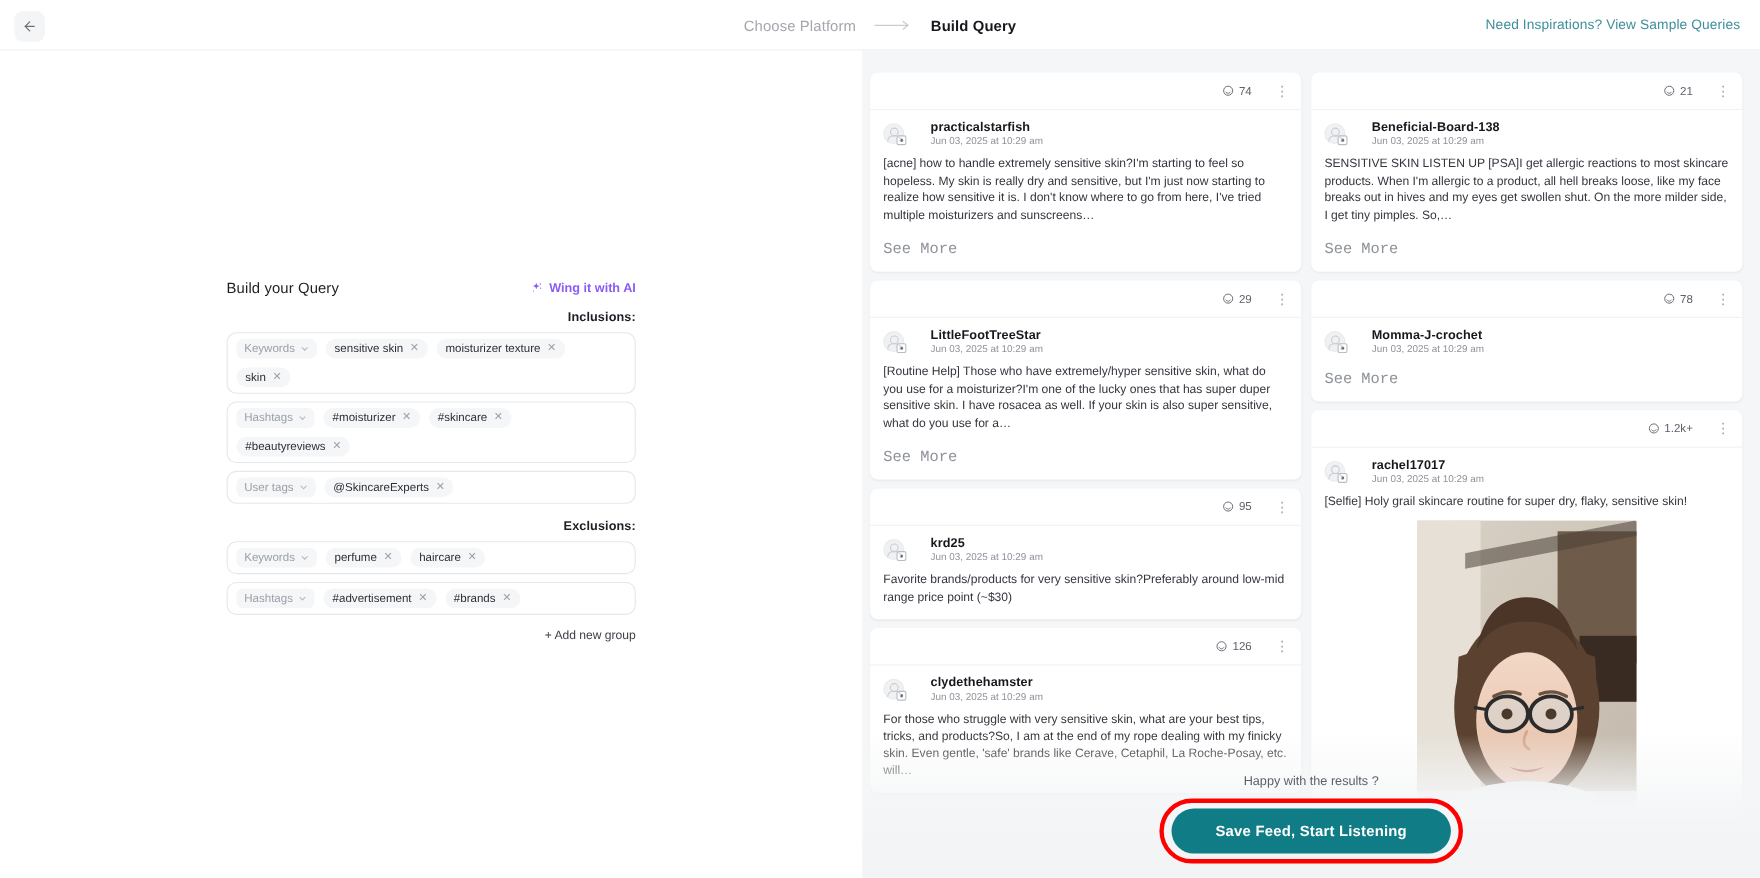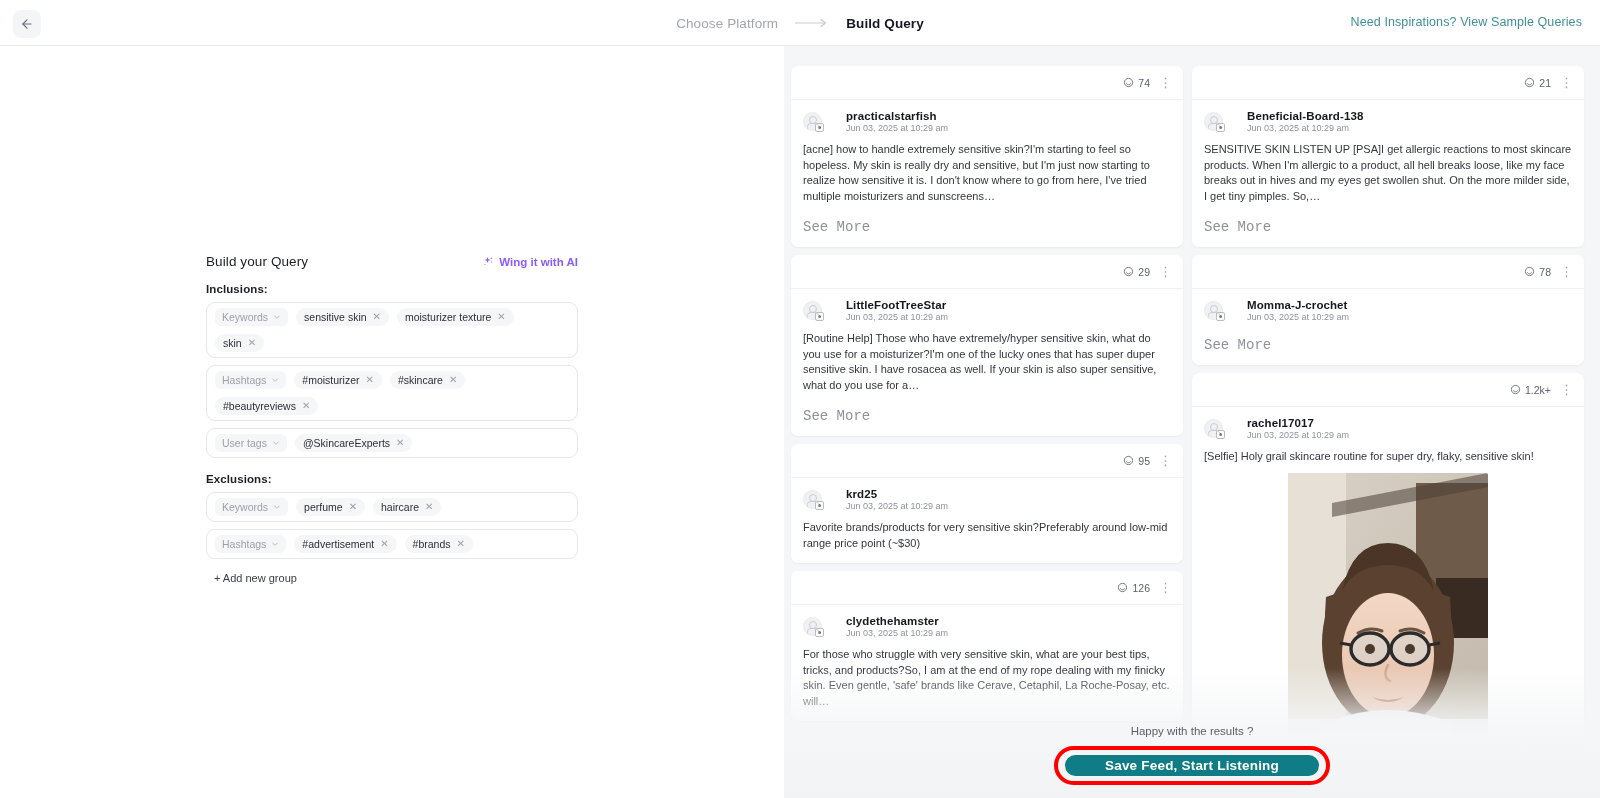--- a/index.html
+++ b/index.html
@@ -37,20 +37,21 @@
   }
 
   
   .body-area {
     position: absolute; top: 46px; left: 0; width: 1600px; height: 752px;
     display: flex;
   }
   .left-pane {
     width: 784px; height: 752px; background: #ffffff;
     position: relative;
+    text-align: right;
   }
   .right-pane {
     width: 816px; height: 752px; background: #f5f6f7;
     position: relative; overflow: hidden;
   }
 
   
   .builder { position: absolute; left: 206px; top: 208px; width: 372px; }
   .builder-head {
     display: flex; align-items: center; justify-content: space-between;
@@ -96,21 +97,21 @@
     display: flex; gap: 9px;
   }
   .col { width: 392px; display: flex; flex-direction: column; gap: 8px; }
   .card {
     background: #ffffff; border-radius: 7px; width: 392px;
     box-shadow: 0 1px 2px rgba(16,24,40,.05);
     overflow: hidden;
   }
   .card-top {
     height: 34px; display: flex; align-items: center; justify-content: flex-end;
-    padding: 0 11px; gap: 9px; border-bottom: 1px solid #f0f1f2;
+    padding: 0 11px; gap: 21px; border-bottom: 1px solid #f0f1f2;
   }
   .eng { display: flex; align-items: center; gap: 4px; font-size: 10.5px; color: #5c6069; }
   .eng svg { width: 11px; height: 11px; }
   .dots { color: #9ca0a8; font-size: 13px; line-height: 1; cursor: pointer; letter-spacing: 0; }
   .card-body { padding: 10px 12px 12px 12px; }
   .author { display: flex; align-items: center; gap: 24px; margin-bottom: 9px; }
   .avatar {
     width: 19px; height: 19px; border-radius: 50%; background: #f0f1f3;
     position: relative; flex: none; border: 1px solid #e9eaec;
   }
@@ -150,21 +151,21 @@
     position: absolute; left: 0; bottom: 13px; width: 816px;
     display: flex; flex-direction: column; align-items: center; gap: 9px;
   }
   .cta-hint { font-size: 11.5px; color: #5c6069; }
   .cta-ring {
     border: 4px solid #ff0000; border-radius: 36px; padding: 5px 7px;
     display: inline-block;
   }
   .cta-btn {
     background: #0f7c86; color: #ffffff; border: none;
-    border-radius: 26px; padding: 3px 40px;
+    border-radius: 26px; padding: 13px 40px;
     font-size: 13.5px; font-weight: 700; cursor: pointer;
     font-family: "Liberation Sans", sans-serif; letter-spacing: .2px;
   }
 </style>
 </head>
 <body>
 
 <div class="app">
 
   <div class="topbar">

